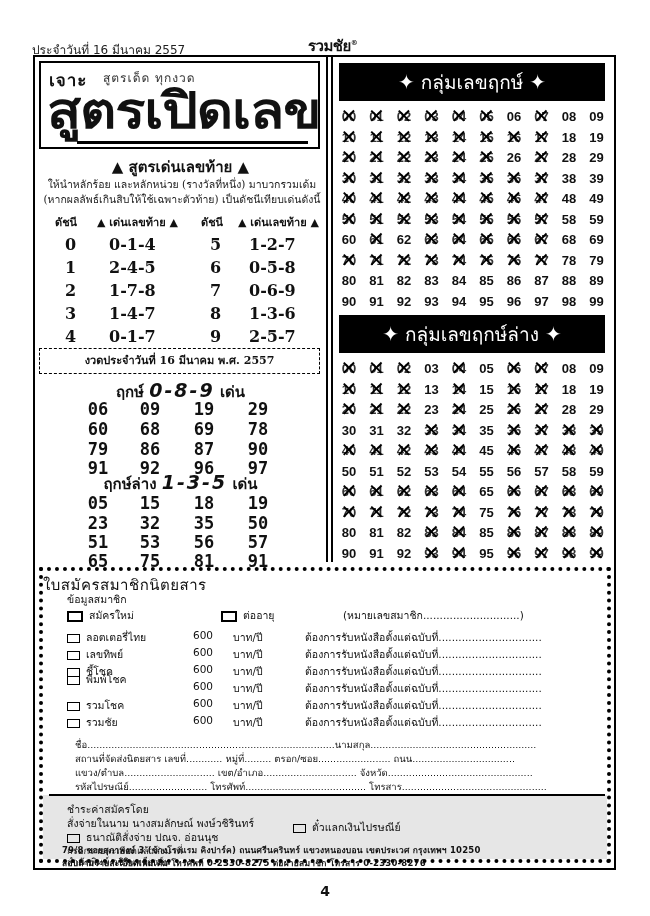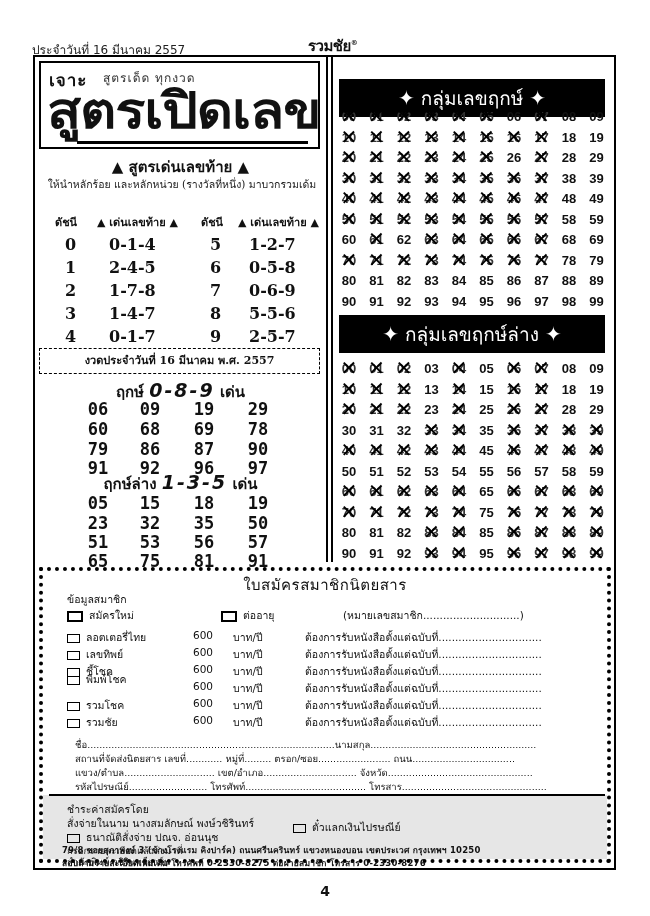--- a/index.html
+++ b/index.html
@@ -42,21 +42,21 @@
   .banner .star { font-size: 20px; }
   .grid { position: absolute; left: 0px; width: 283px; }
   .grid-row { position: relative; height: 20.5px; }
   .grid-cell { position: absolute; top: 0; width: 28px; text-align: center; font-family: "Liberation Sans", sans-serif; font-weight: bold; font-size: 13px; line-height: 20px; }
   .grid-cell.x { color: #000; }
   .grid-cell.x::after { content: "✕"; position: absolute; left: 2px; top: -3px; width: 24px; font-size: 20px; font-weight: normal; color: #000; line-height: 24px; }
   .grid-cell.x span { color: #333; }
 
   
   .form-box { position: absolute; left: 4px; top: 510px; width: 572px; height: 296px; border: 4px dotted #000; }
-  .form-title { position: absolute; left: 0; width: 564px; top: 2px; text-align: center; font-size: 15px; letter-spacing: 0.5px; }
+  .form-title { position: absolute; left: 0; width: 564px; top: 2px; text-align: left; font-size: 15px; letter-spacing: 0.5px; }
   .form-label { position: absolute; font-size: 10.5px; color: #111; }
   .chk { display: inline-block; width: 13px; height: 9px; border: 1.5px solid #000; vertical-align: middle; margin-right: 6px; }
   .chk.big { width: 16px; height: 11px; border-width: 2px; }
   .form-sep { position: absolute; left: 6px; width: 556px; top: 185px; height: 2px; background: #000; }
   .pay-area { position: absolute; left: 0; top: 187px; width: 564px; height: 101px; background: #e6e6e6; }
   .addr-bold { position: absolute; font-weight: bold; font-size: 10px; letter-spacing: 0.2px; }
 
   .page-num { position: absolute; left: 0; width: 650px; top: 883px; text-align: center; font-weight: bold; font-size: 14px; }
 </style>
 </head>
@@ -73,20 +73,21 @@
     <div class="title-box">
       <div class="title-prefix">เจาะ</div>
       <div class="title-deco">สูตรเด็ด ทุกงวด</div>
       <div class="title-main">สูตรเปิดเลข</div>
       <div class="title-underline"></div>
     </div>
 
     <div class="formula-title">▲ สูตรเด่นเลขท้าย ▲</div>
     <div class="formula-desc">
       <div>ให้นำหลักร้อย และหลักหน่วย (รางวัลที่หนึ่ง) มาบวกรวมเด้ม</div>
+      <div>(หากผลลัพธ์เกินสิบให้ใช้เฉพาะตัวท้าย) เป็นดัชนีเทียบเด่นดังนี้</div>
     </div>
     <div class="idx-head" style="left:20px">ดัชนี</div>
     <div class="idx-head" style="left:62px">▲ เด่นเลขท้าย ▲</div>
     <div class="idx-head" style="left:166px">ดัชนี</div>
     <div class="idx-head" style="left:203px">▲ เด่นเลขท้าย ▲</div>
 
     <div class="idx-row" style="top:178px">
       <span style="left:30px">0</span>
       <span style="left:74px">0-1-4</span>
       <span style="left:175px">5</span>
@@ -101,21 +102,21 @@
     <div class="idx-row" style="top:224px">
       <span style="left:30px">2</span>
       <span style="left:74px">1-7-8</span>
       <span style="left:175px">7</span>
       <span style="left:214px">0-6-9</span>
     </div>
     <div class="idx-row" style="top:247px">
       <span style="left:30px">3</span>
       <span style="left:74px">1-4-7</span>
       <span style="left:175px">8</span>
-      <span style="left:214px">5-5-6</span>
+      <span style="left:214px">1-3-6</span>
     </div>
     <div class="idx-row" style="top:270px">
       <span style="left:30px">4</span>
       <span style="left:74px">0-1-7</span>
       <span style="left:175px">9</span>
       <span style="left:214px">2-5-7</span>
     </div>
 
     <div class="draw-date">งวดประจำวันที่ 16 มีนาคม พ.ศ. 2557</div>
 
@@ -174,21 +175,21 @@
     </div>
     <div class="hot-row" style="top:494px">
       <span style="left:38px">65</span>
       <span style="left:90px">75</span>
       <span style="left:144px">81</span>
       <span style="left:198px">91</span>
     </div>
   </div>
 
   <div class="right">
-    <div class="banner" style="top:22px">
+    <div class="banner" style="top:6px">
       <span class="star">✦</span>
       <span>กลุ่มเลขฤกษ์</span>
       <span class="star">✦</span>
     </div>
     <div class="grid" style="top:50px">
         <div class="grid-row">
           <div class="grid-cell x" style="left: 2px;"><span>00</span></div>
           <div class="grid-cell x" style="left: 29.5px;"><span>01</span></div>
           <div class="grid-cell x" style="left: 57px;"><span>02</span></div>
           <div class="grid-cell x" style="left: 84.5px;"><span>03</span></div>

